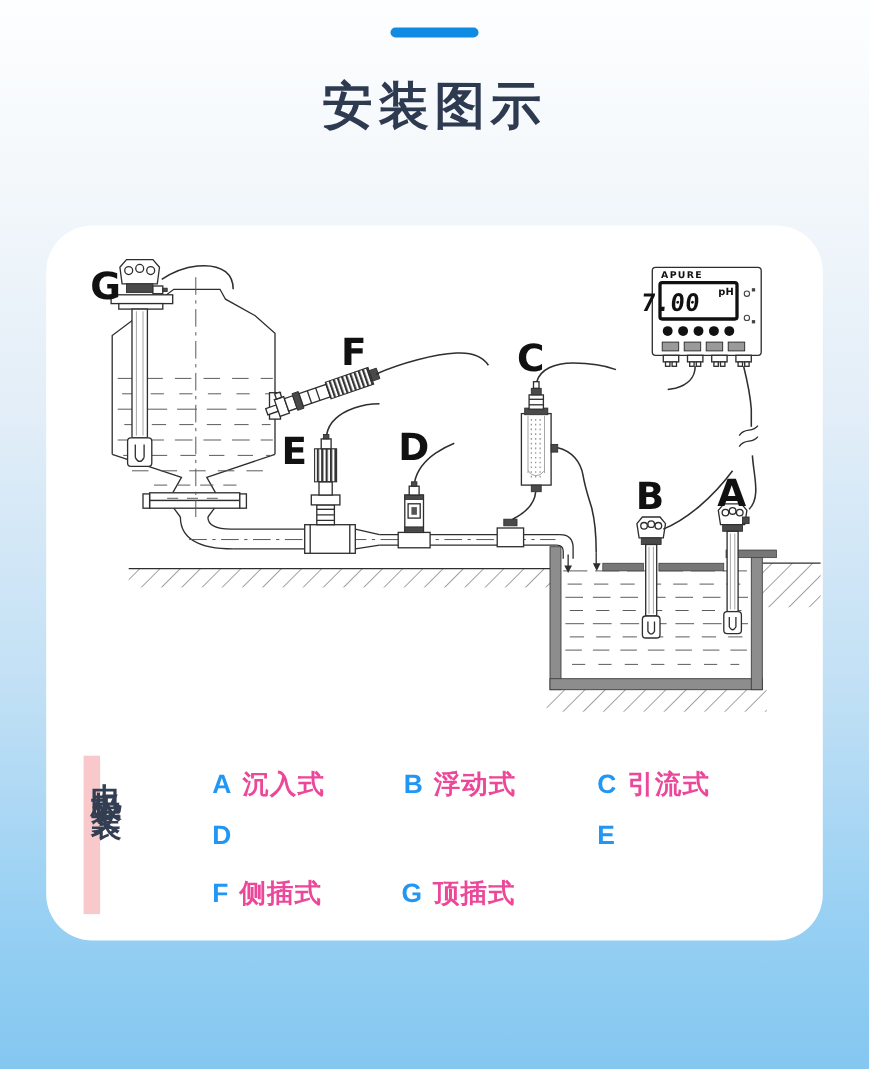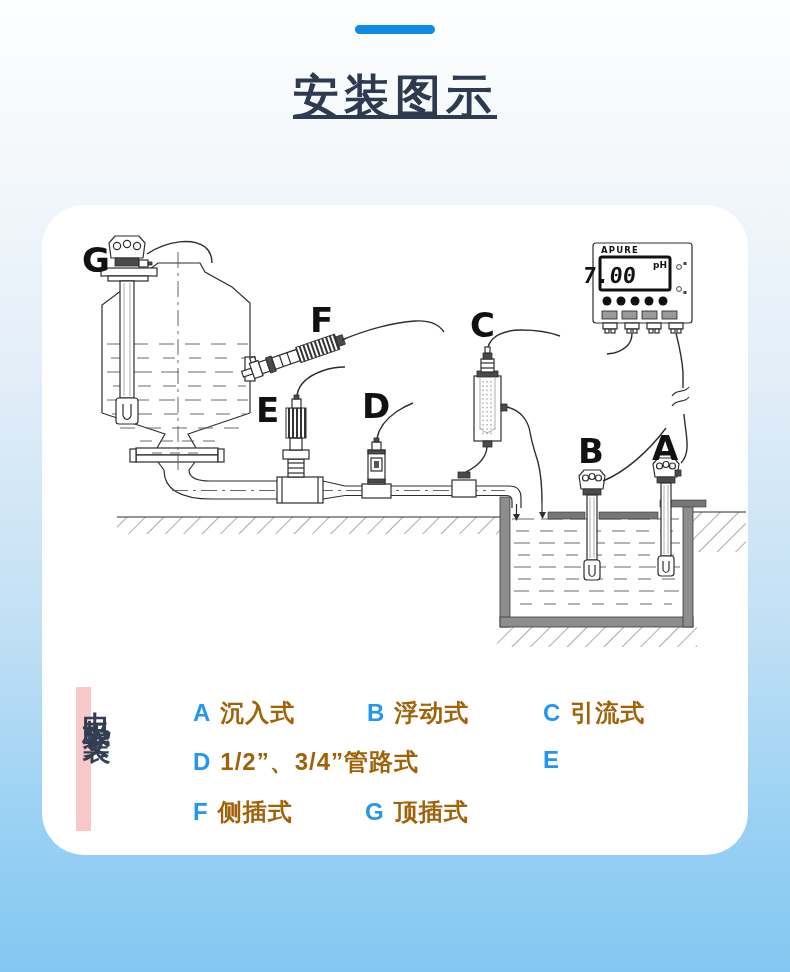--- a/index.html
+++ b/index.html
@@ -3,38 +3,38 @@
 <meta charset="utf-8">
 <style>
   html,body{margin:0;padding:0;}
   body{
     width:790px;height:972px;position:relative;overflow:hidden;
     font-family:"Liberation Sans","DejaVu Sans",sans-serif;
     background:linear-gradient(180deg,#fdfeff 0%,#f4f8fb 16%,#e3eef8 38%,#c2e0f5 64%,#97d0f3 86%,#84c7f1 100%);
   }
   .hdr{position:absolute;top:0;left:0;width:790px;text-align:center;}
   .dash{width:80px;height:9px;border-radius:5px;margin:25px auto 0 auto;}
-  .title{margin-top:32px;font-size:46px;font-weight:800;letter-spacing:5px;text-decoration:underline;}
+  .title{margin-top:32px;font-size:46px;font-weight:800;letter-spacing:5px;}
   .card{
     position:absolute;left:42px;top:205px;width:706px;height:650px;
     background:#ffffff;border-radius:42px;
   }
   .diag{position:absolute;left:0;top:0;}
   .legend-side{
     position:absolute;left:40px;top:484px;
     writing-mode:vertical-rl;text-orientation:upright;
     font-size:28px;font-weight:700;letter-spacing:8px;line-height:28px;
     color:#333e52;z-index:2;
   }
   .legend-side .hl{
     position:absolute;left:-6px;top:-2px;width:15px;height:144px;z-index:-1;
   }
   .li{position:absolute;display:inline-flex;align-items:baseline;gap:10px;white-space:nowrap;}
   .li .lt{font-size:24px;font-weight:700;}
-  .li .tx{font-size:24px;font-weight:600;color:#a16207;letter-spacing:1px;}
+  .li .tx{font-size:24px;font-weight:600;color:#ec4899;letter-spacing:1px;}
   svg .ln{stroke:#2e2e2e;stroke-width:1.2;fill:none;}
   svg .fw{stroke:#2e2e2e;stroke-width:1.2;fill:#ffffff;}
   svg .dk{stroke:#2e2e2e;stroke-width:0.8;fill:#4a4a4a;}
   svg .gy{stroke:#3a3a3a;stroke-width:0.8;fill:#8d8d8d;}
   svg .wd{stroke:#5a5a5a;stroke-width:0.9;fill:none;}
   svg .cl{stroke:#2e2e2e;stroke-width:1.4;fill:none;}
   svg .lbl{font-family:"DejaVu Sans","Liberation Sans",sans-serif;font-weight:700;font-size:34px;fill:#111;}
   svg .thin{stroke:#8a8a8a;stroke-width:0.7;fill:none;}
 </style>
 </head>
@@ -306,21 +306,20 @@
   <div class="li" style="left:325px;top:492px;">
     <span class="lt" style="color:#2196f3;">B</span>
     <span class="tx">浮动式</span>
   </div>
   <div class="li" style="left:501px;top:492px;">
     <span class="lt" style="color:#2196f3;">C</span>
     <span class="tx">引流式</span>
   </div>
   <div class="li" style="left:151px;top:541px;">
     <span class="lt" style="color:#2196f3;">D</span>
-    <span class="tx">1/2”、3/4”管路式</span>
   </div>
   <div class="li" style="left:501px;top:541px;">
     <span class="lt" style="color:#2196f3;">E</span>
   </div>
   <div class="li" style="left:151px;top:591px;">
     <span class="lt" style="color:#2196f3;">F</span>
     <span class="tx">侧插式</span>
   </div>
   <div class="li" style="left:323px;top:591px;">
     <span class="lt" style="color:#2196f3;">G</span>

